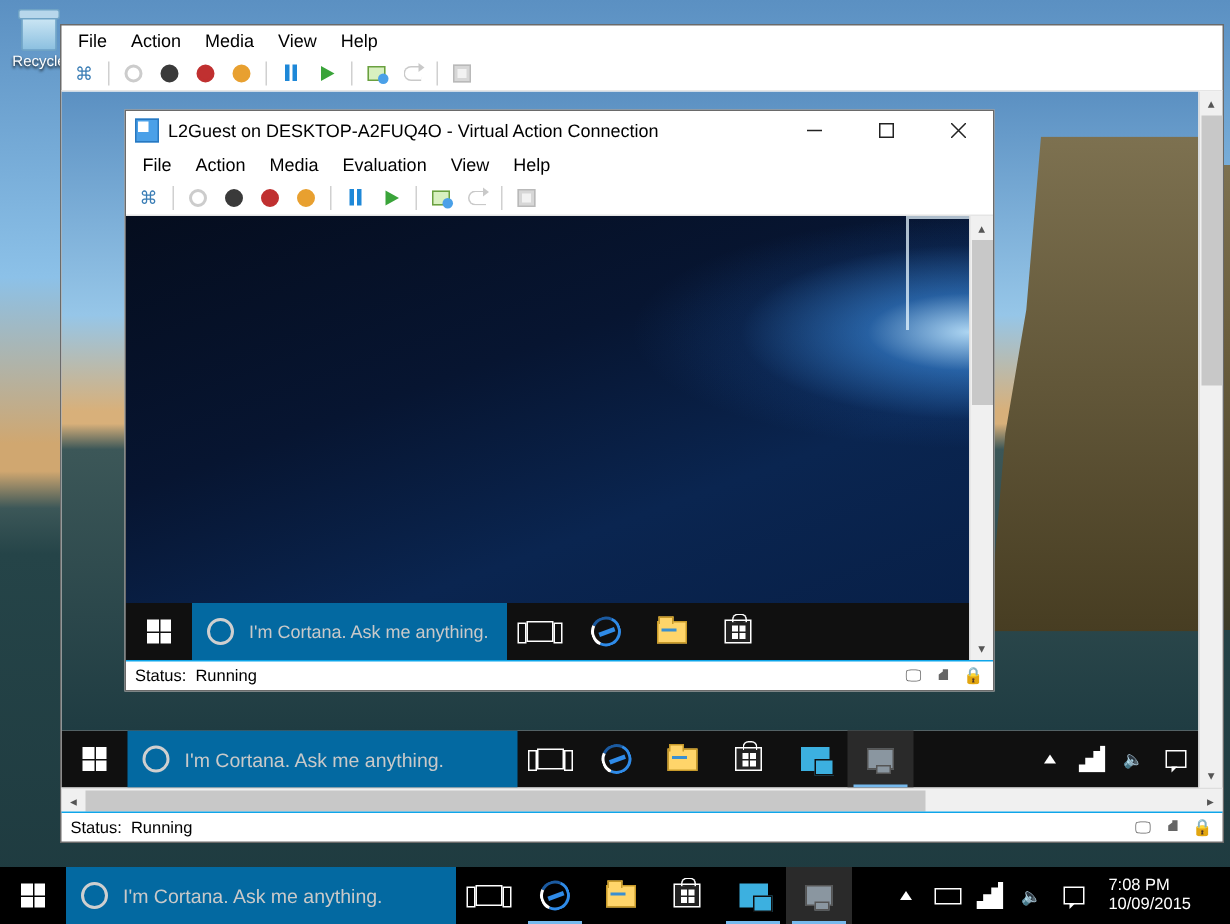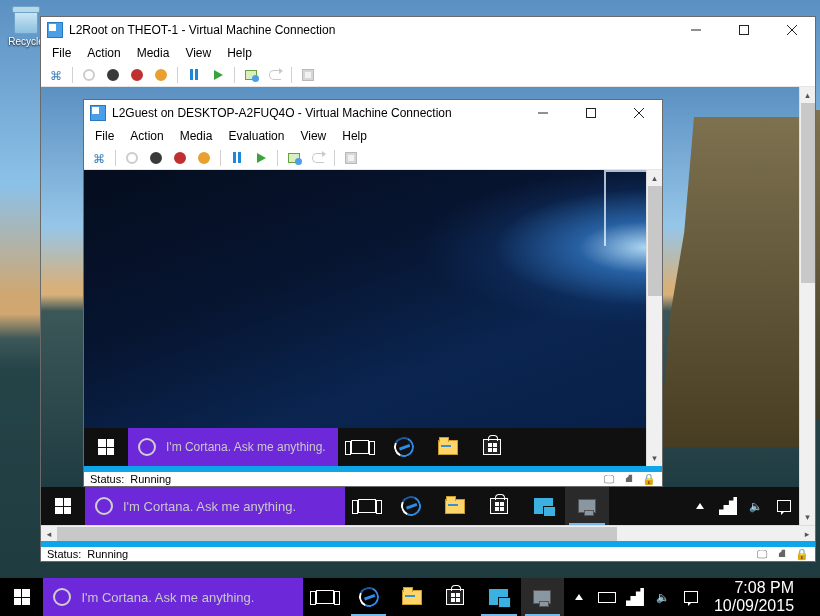--- a/index.html
+++ b/index.html
@@ -62,21 +62,21 @@
 
 
 .content{flex:1;position:relative;overflow:hidden}
 .vscroll{position:absolute;top:0;right:0;bottom:0;width:16px;background:#f0f0f0;border-left:1px solid #ddd;display:flex;flex-direction:column;align-items:center;font-size:9px;color:#555}
 .vscroll .arr{height:16px;width:100%;display:flex;align-items:center;justify-content:center}
 .vscroll .thumb{background:#c8c8c8;width:14px;flex:0 0 auto}
 .hscroll{height:16px;background:#f0f0f0;border-top:1px solid #ddd;display:flex;align-items:center;font-size:9px;color:#555}
 .hscroll .arr{width:16px;height:100%;display:flex;align-items:center;justify-content:center}
 .hscroll .thumb{background:#c8c8c8;height:14px}
 
-.status{height:20px;display:flex;align-items:center;font-size:11px;padding:0 6px;border-top:6px solid #0ea5e9;gap:6px}
+.status{height:20px;display:flex;align-items:center;font-size:11px;padding:0 6px;border-top:1px solid #0ea5e9;gap:6px}
 .status .spacer{flex:1}
 .status .sicon{width:14px;height:14px;display:flex;align-items:center;justify-content:center;font-size:11px;color:#666}
 .lock{color:#d8a820}
 
 
 .l1{position:absolute;inset:0;right:16px;display:flex;flex-direction:column}
 .l1-wall{flex:1;position:relative;background:
   linear-gradient(to bottom,#5b90c2 0%,#96c6e8 35%,#d8b07a 50% 52%,#3c5758 56%,#1f3c42 100%) }
 .l1-wall .cliff{position:absolute;right:0;top:30px;width:140px;height:330px;background:linear-gradient(#7d7150,#473d22);clip-path:polygon(25% 0,100% 0,100% 100%,0 100%,8% 60%,18% 35%)}
 
@@ -90,29 +90,29 @@
   linear-gradient(160deg,#050d1e 0%,#071531 40%,#0a2550 70%,#082048 100%);
 }
 .win10hero::after{content:"";position:absolute;right:0;top:0;width:40px;height:74px;border:2px solid rgba(230,245,255,.75);border-right:none;border-bottom:none}
 
 
 .taskbar{height:38px;background:#101010;display:flex;align-items:center;color:#aaa}
 .taskbar.host{background:#000}
 .tb-start{width:44px;height:100%;display:flex;align-items:center;justify-content:center}
 .winlogo{width:16px;height:16px;display:grid;grid-template-columns:1fr 1fr;grid-template-rows:1fr 1fr;gap:1px;transform:skewX(0deg)}
 .winlogo span{background:#fff}
-.tb-search{flex:0 0 260px;height:100%;background:#6d28d9;display:flex;align-items:center;padding:0 10px;gap:10px;font-size:13px;color:#c9c9c9}
+.tb-search{flex:0 0 260px;height:100%;background:#0369a1;display:flex;align-items:center;padding:0 10px;gap:10px;font-size:13px;color:#c9c9c9}
 .tb-search.small{flex-basis:210px;font-size:12px}
 .cortana{width:18px;height:18px;border:2px solid #cfcfcf;border-radius:50%}
 .tb-item{width:44px;height:100%;display:flex;align-items:center;justify-content:center;position:relative}
 .tb-item.active::after{content:"";position:absolute;left:4px;right:4px;bottom:0;height:2px;background:#76b9ed}
 .tb-item.actwin{background:#2a2a2a}
 .tb-tray{margin-left:auto;display:flex;align-items:center;height:100%;gap:10px;padding:0 6px;color:#fff;font-size:11px}
 .tb-tray .tray-i{display:flex;align-items:center;justify-content:center;width:18px;height:18px}
-.clock{text-align:right;line-height:1.15;font-size:16px;padding:0 4px}
+.clock{text-align:left;line-height:1.15;font-size:11px;padding:0 4px}
 
 .i-taskview{width:18px;height:14px;border:1.5px solid #fff;position:relative}
 .i-taskview::before,.i-taskview::after{content:"";position:absolute;width:4px;height:12px;border:1.5px solid #fff;top:0}
 .i-taskview::before{left:-7px}.i-taskview::after{right:-7px}
 .i-edge{width:20px;height:20px;border-radius:50%;border:2.5px solid #2f8be8;border-top-color:#1b5aa0;border-left-color:#fff;transform:rotate(-20deg);position:relative}
 .i-edge::after{content:"";position:absolute;left:3px;top:7px;width:11px;height:2.5px;background:#2f8be8}
 .i-explorer{width:20px;height:15px;background:#ffd56a;border:1px solid #c79a2a;position:relative}
 .i-explorer::before{content:"";position:absolute;left:0;top:-4px;width:8px;height:4px;background:#ffd56a;border:1px solid #c79a2a;border-bottom:none}
 .i-explorer::after{content:"";position:absolute;left:2px;top:4px;width:10px;height:2px;background:#3a8fd0}
 .i-store{width:18px;height:16px;background:#222;border:1.5px solid #fff;position:relative}
@@ -136,39 +136,20 @@
 <div class="desk-icon">
   <div class="bin"></div>
   <div class="lbl">Recycle</div>
 </div>
 <div class="host-eval">
   <div>Windows 10 Enterprise In</div>
   <div>Evaluation cop</div>
 </div>
 
 <div class="vm outer">
-  <div class="titlebar">
-    <div class="appicon"></div>
-    <div class="ttl">L2Root on THEOT-1 - Virtual Machine Connection</div>
-    <div class="winbtn">
-        <svg viewBox="0 0 10 10">
-          <path d="M0 5 H10"></path>
-        </svg>
-      </div>
-    <div class="winbtn">
-        <svg viewBox="0 0 10 10">
-          <rect x=".5" y=".5" width="9" height="9"></rect>
-        </svg>
-      </div>
-    <div class="winbtn">
-        <svg viewBox="0 0 10 10">
-          <path d="M0 0 L10 10 M10 0 L0 10"></path>
-        </svg>
-      </div>
-  </div>
   <div class="menubar">
     <div class="mi">File</div>
     <div class="mi">Action</div>
     <div class="mi">Media</div>
     <div class="mi">View</div>
     <div class="mi">Help</div>
   </div>
   <div class="toolbar">
     <div class="tbtn on">
         <span class="i-ctrlaltdel"></span>
@@ -211,21 +192,21 @@
 
   <div class="content">
 
     <div class="l1">
       <div class="l1-wall">
         <div class="cliff"></div>
 
         <div class="vm inner">
           <div class="titlebar">
             <div class="appicon"></div>
-            <div class="ttl">L2Guest on DESKTOP-A2FUQ4O - Virtual Machine Connection</div>
+            <div class="ttl">L2Guest on DESKTOP-A2FUQ4O - Virtual Action Connection</div>
             <div class="winbtn">
                 <svg viewBox="0 0 10 10">
                   <path d="M0 5 H10"></path>
                 </svg>
               </div>
             <div class="winbtn">
                 <svg viewBox="0 0 10 10">
                   <rect x=".5" y=".5" width="9" height="9"></rect>
                 </svg>
               </div>

